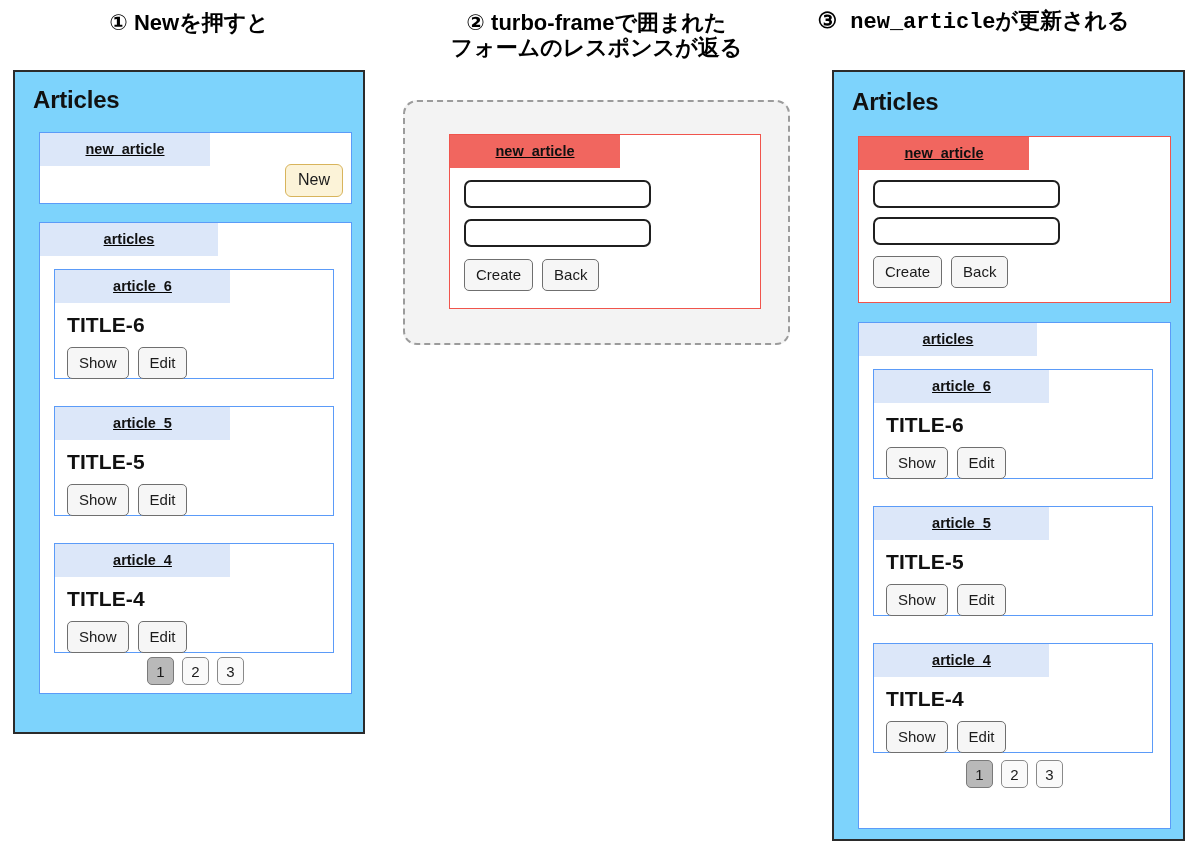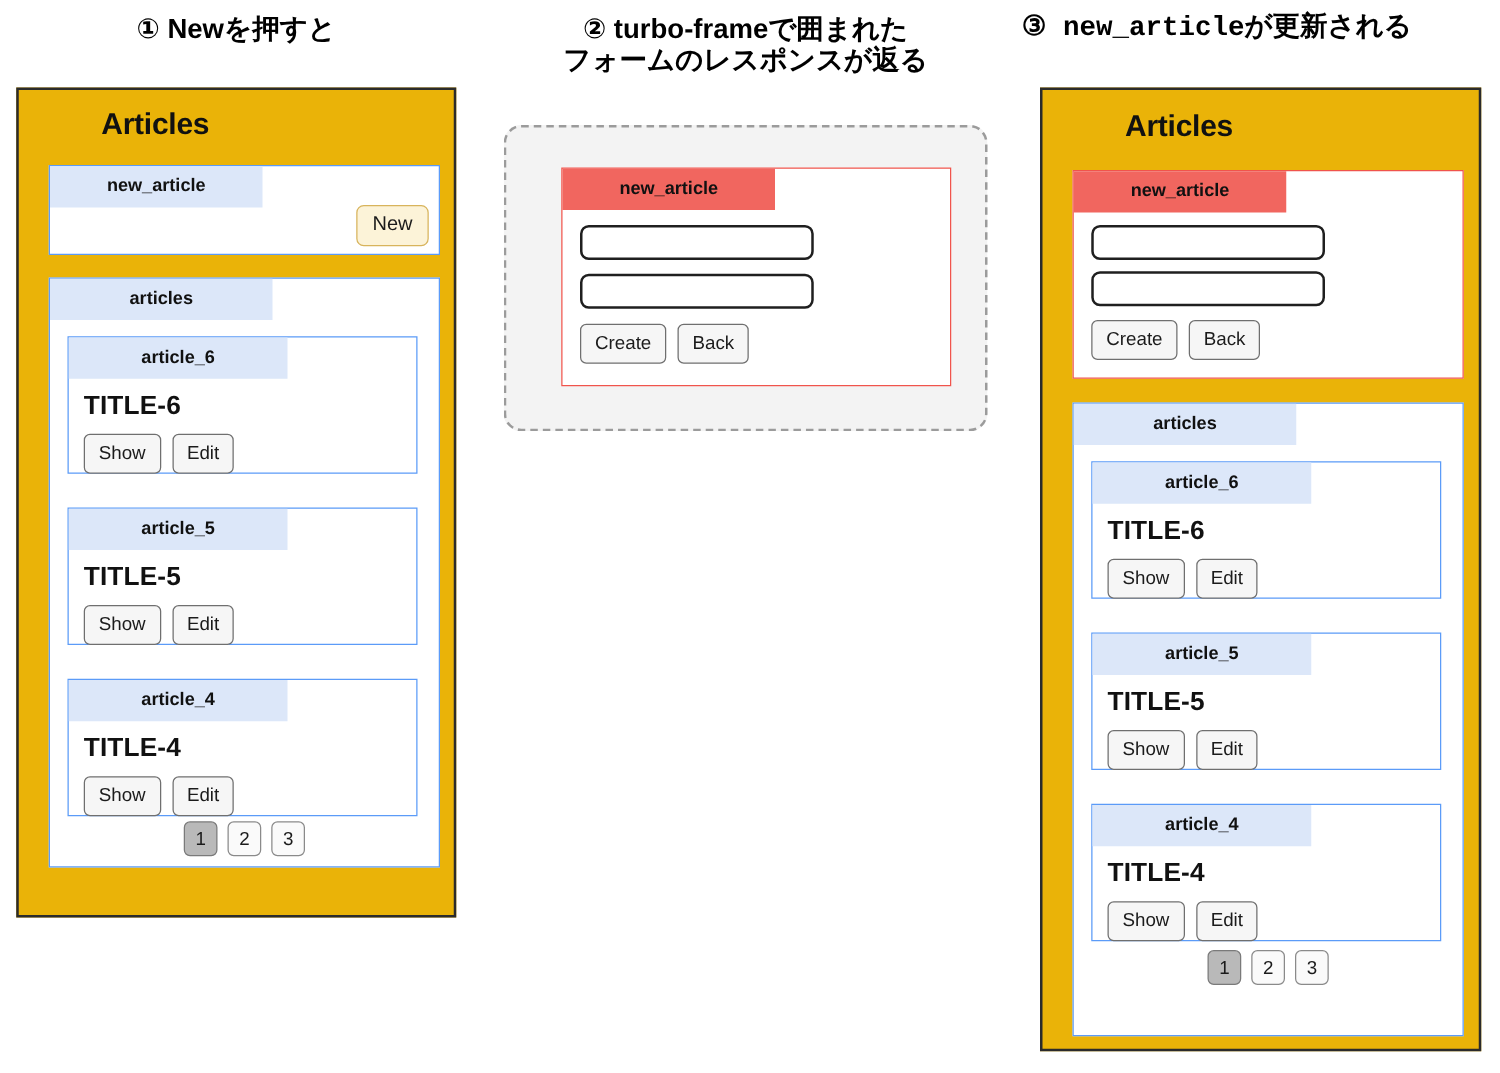--- a/index.html
+++ b/index.html
@@ -27,41 +27,41 @@
     white-space: pre-line;
   }
   #title-1 { left: 13px;  top: 10px; width: 352px; }
   #title-2 { left: 403px; top: 10px; width: 387px; }
   #title-3 { left: 797px; top: 10px; width: 353px; font-family: Liberation Mono, monospace; }
 
   
   .page-frame {
     position: absolute;
     border: 2.5px solid #2b2b2b;
-    background: #eab308;
-    box-sizing: border-box;
-    padding-left: 48px;
+    background: #7dd3fc;
+    box-sizing: border-box;
   }
   #panel-1 { left: 13px;  top: 70px; width: 352px; height: 664px; }
   #panel-3 { left: 832px; top: 70px; width: 353px; height: 771px; }
 
   .page-heading {
     font-size: 24px;
     font-weight: bold;
     color: #111;
     margin: 14px 0 10px 18px;
     letter-spacing: -0.2px;
   }
   #panel-3 .page-heading { margin-top: 16px; }
 
   
   .tf {
     position: relative;
     box-sizing: border-box;
     background: #fff;
+    text-decoration: underline;
   }
   .tf-blue  { border: 1.6px solid #5b9bf8; }
   .tf-red   { border: 1.6px solid #f0544c; }
 
   .tf-label {
     display: block;
     box-sizing: border-box;
     font-weight: bold;
     font-size: 14.5px;
     color: #111;

